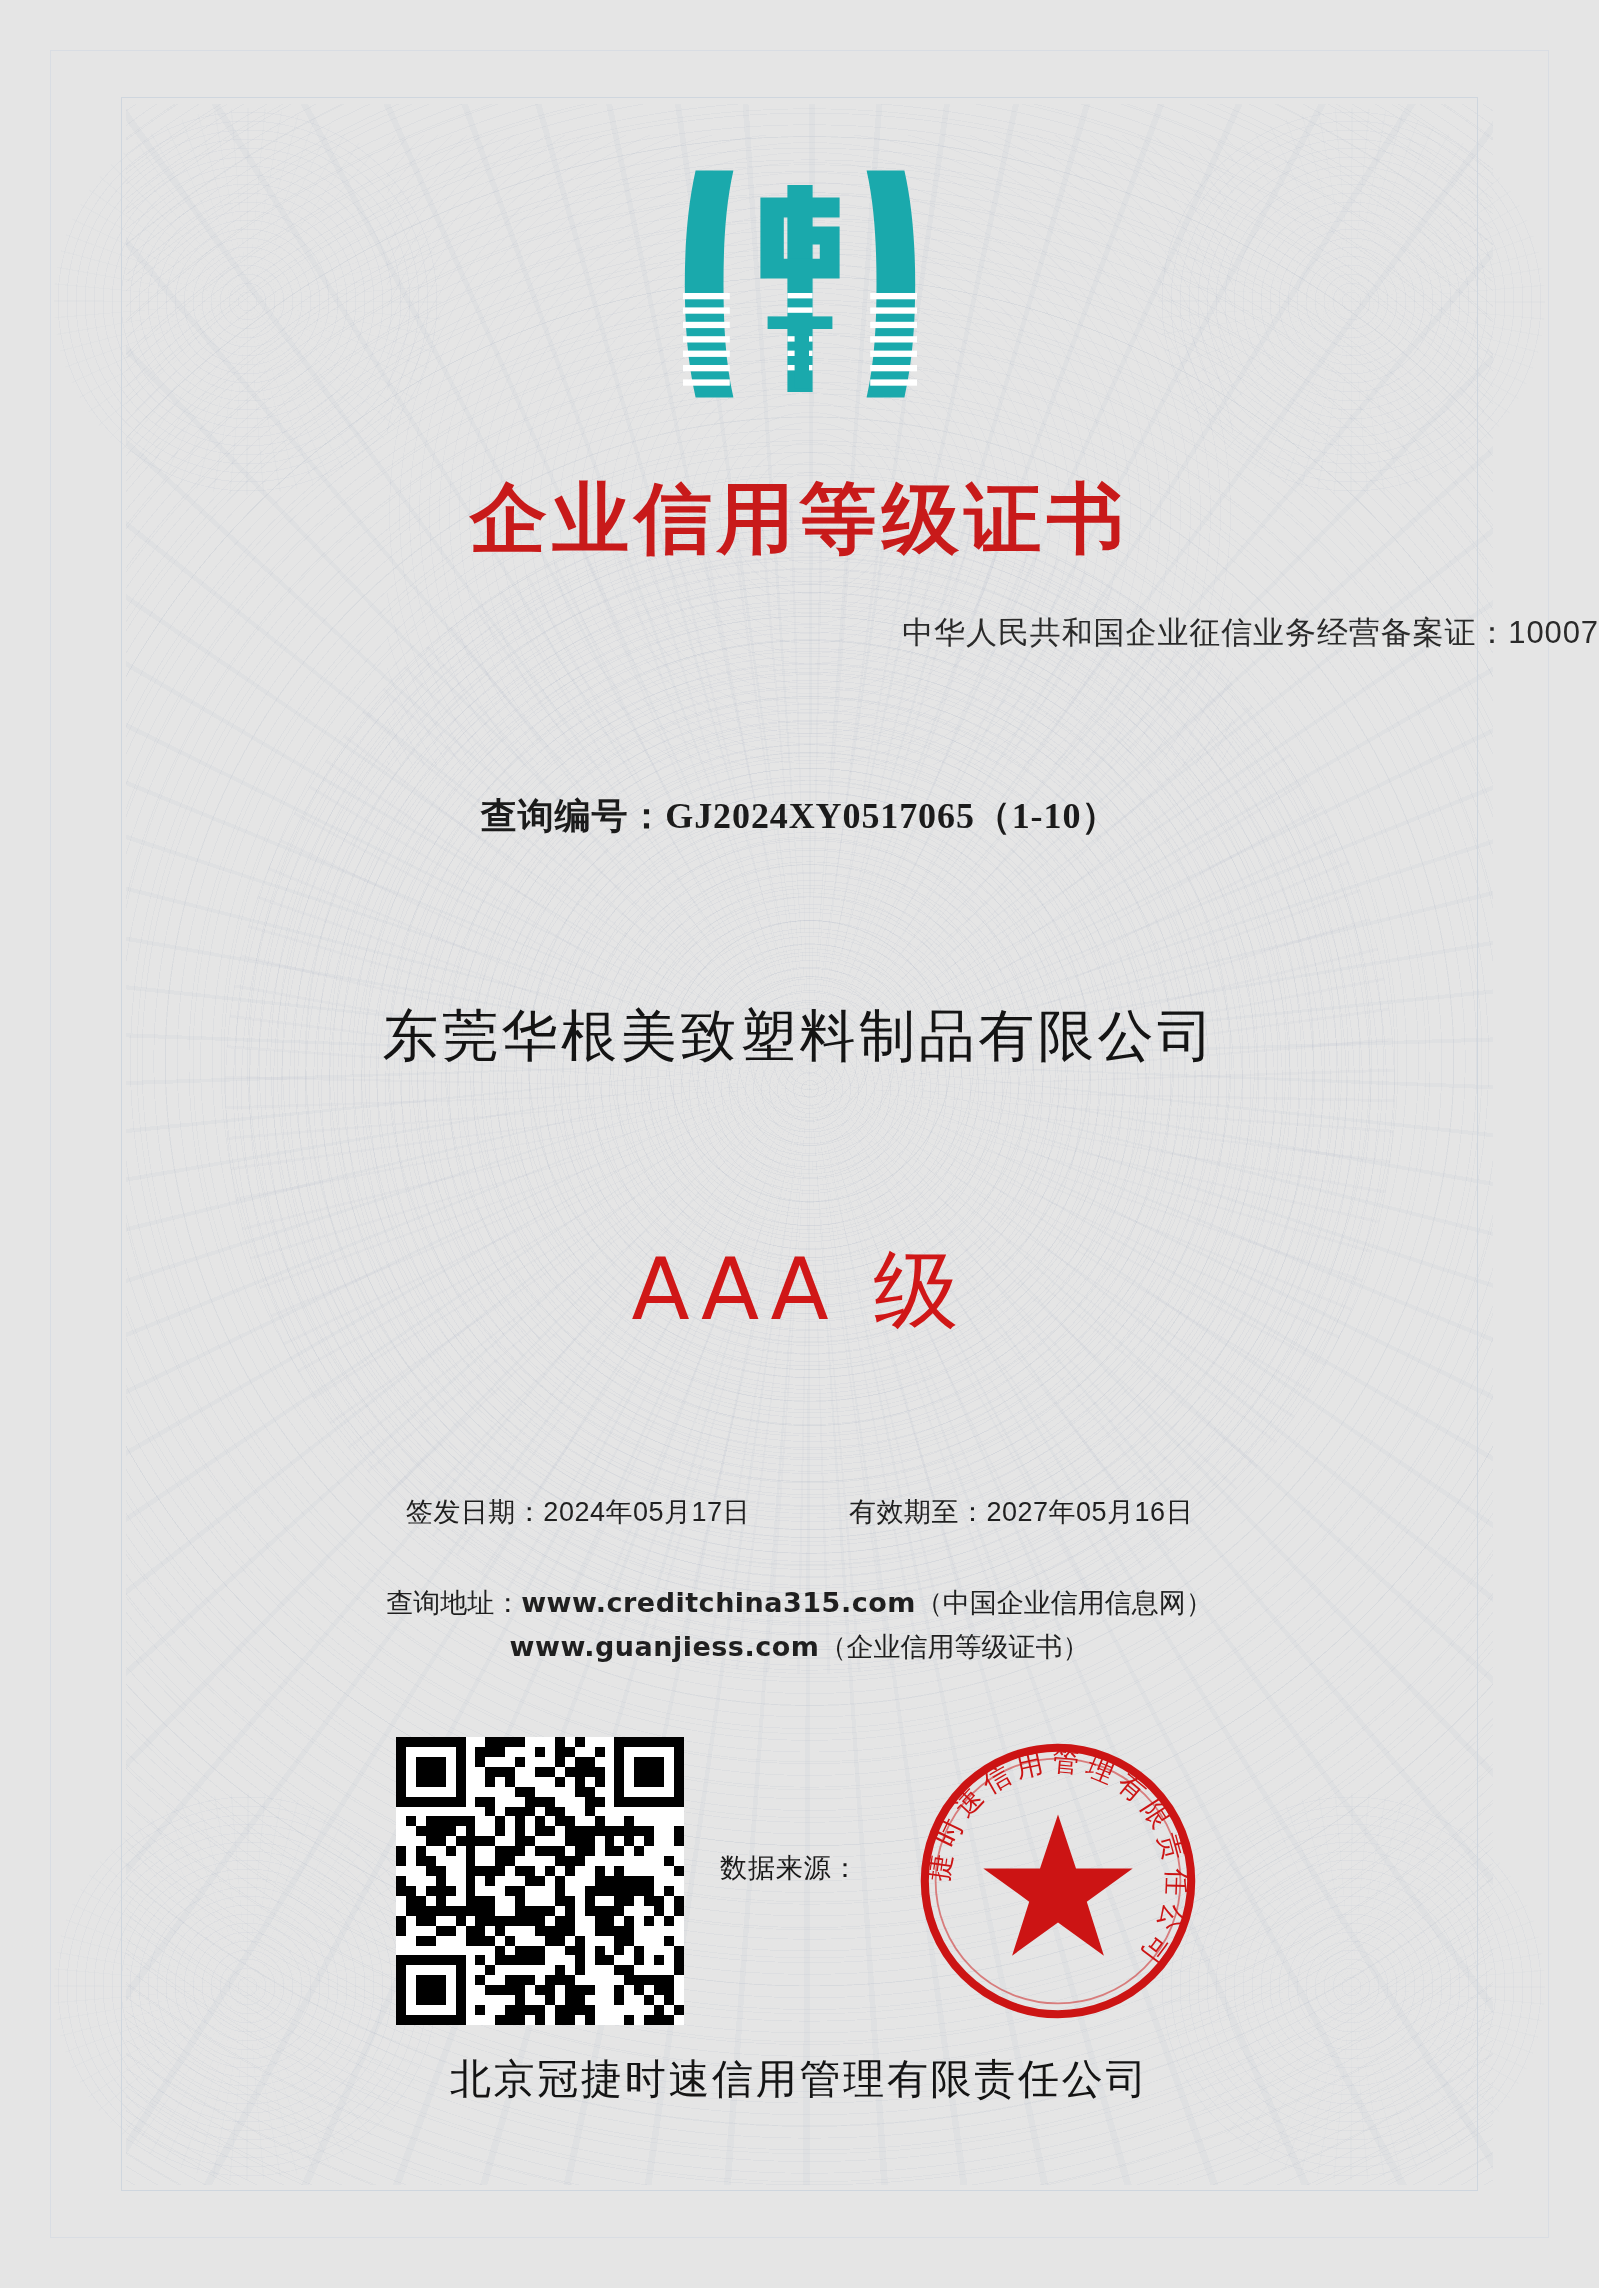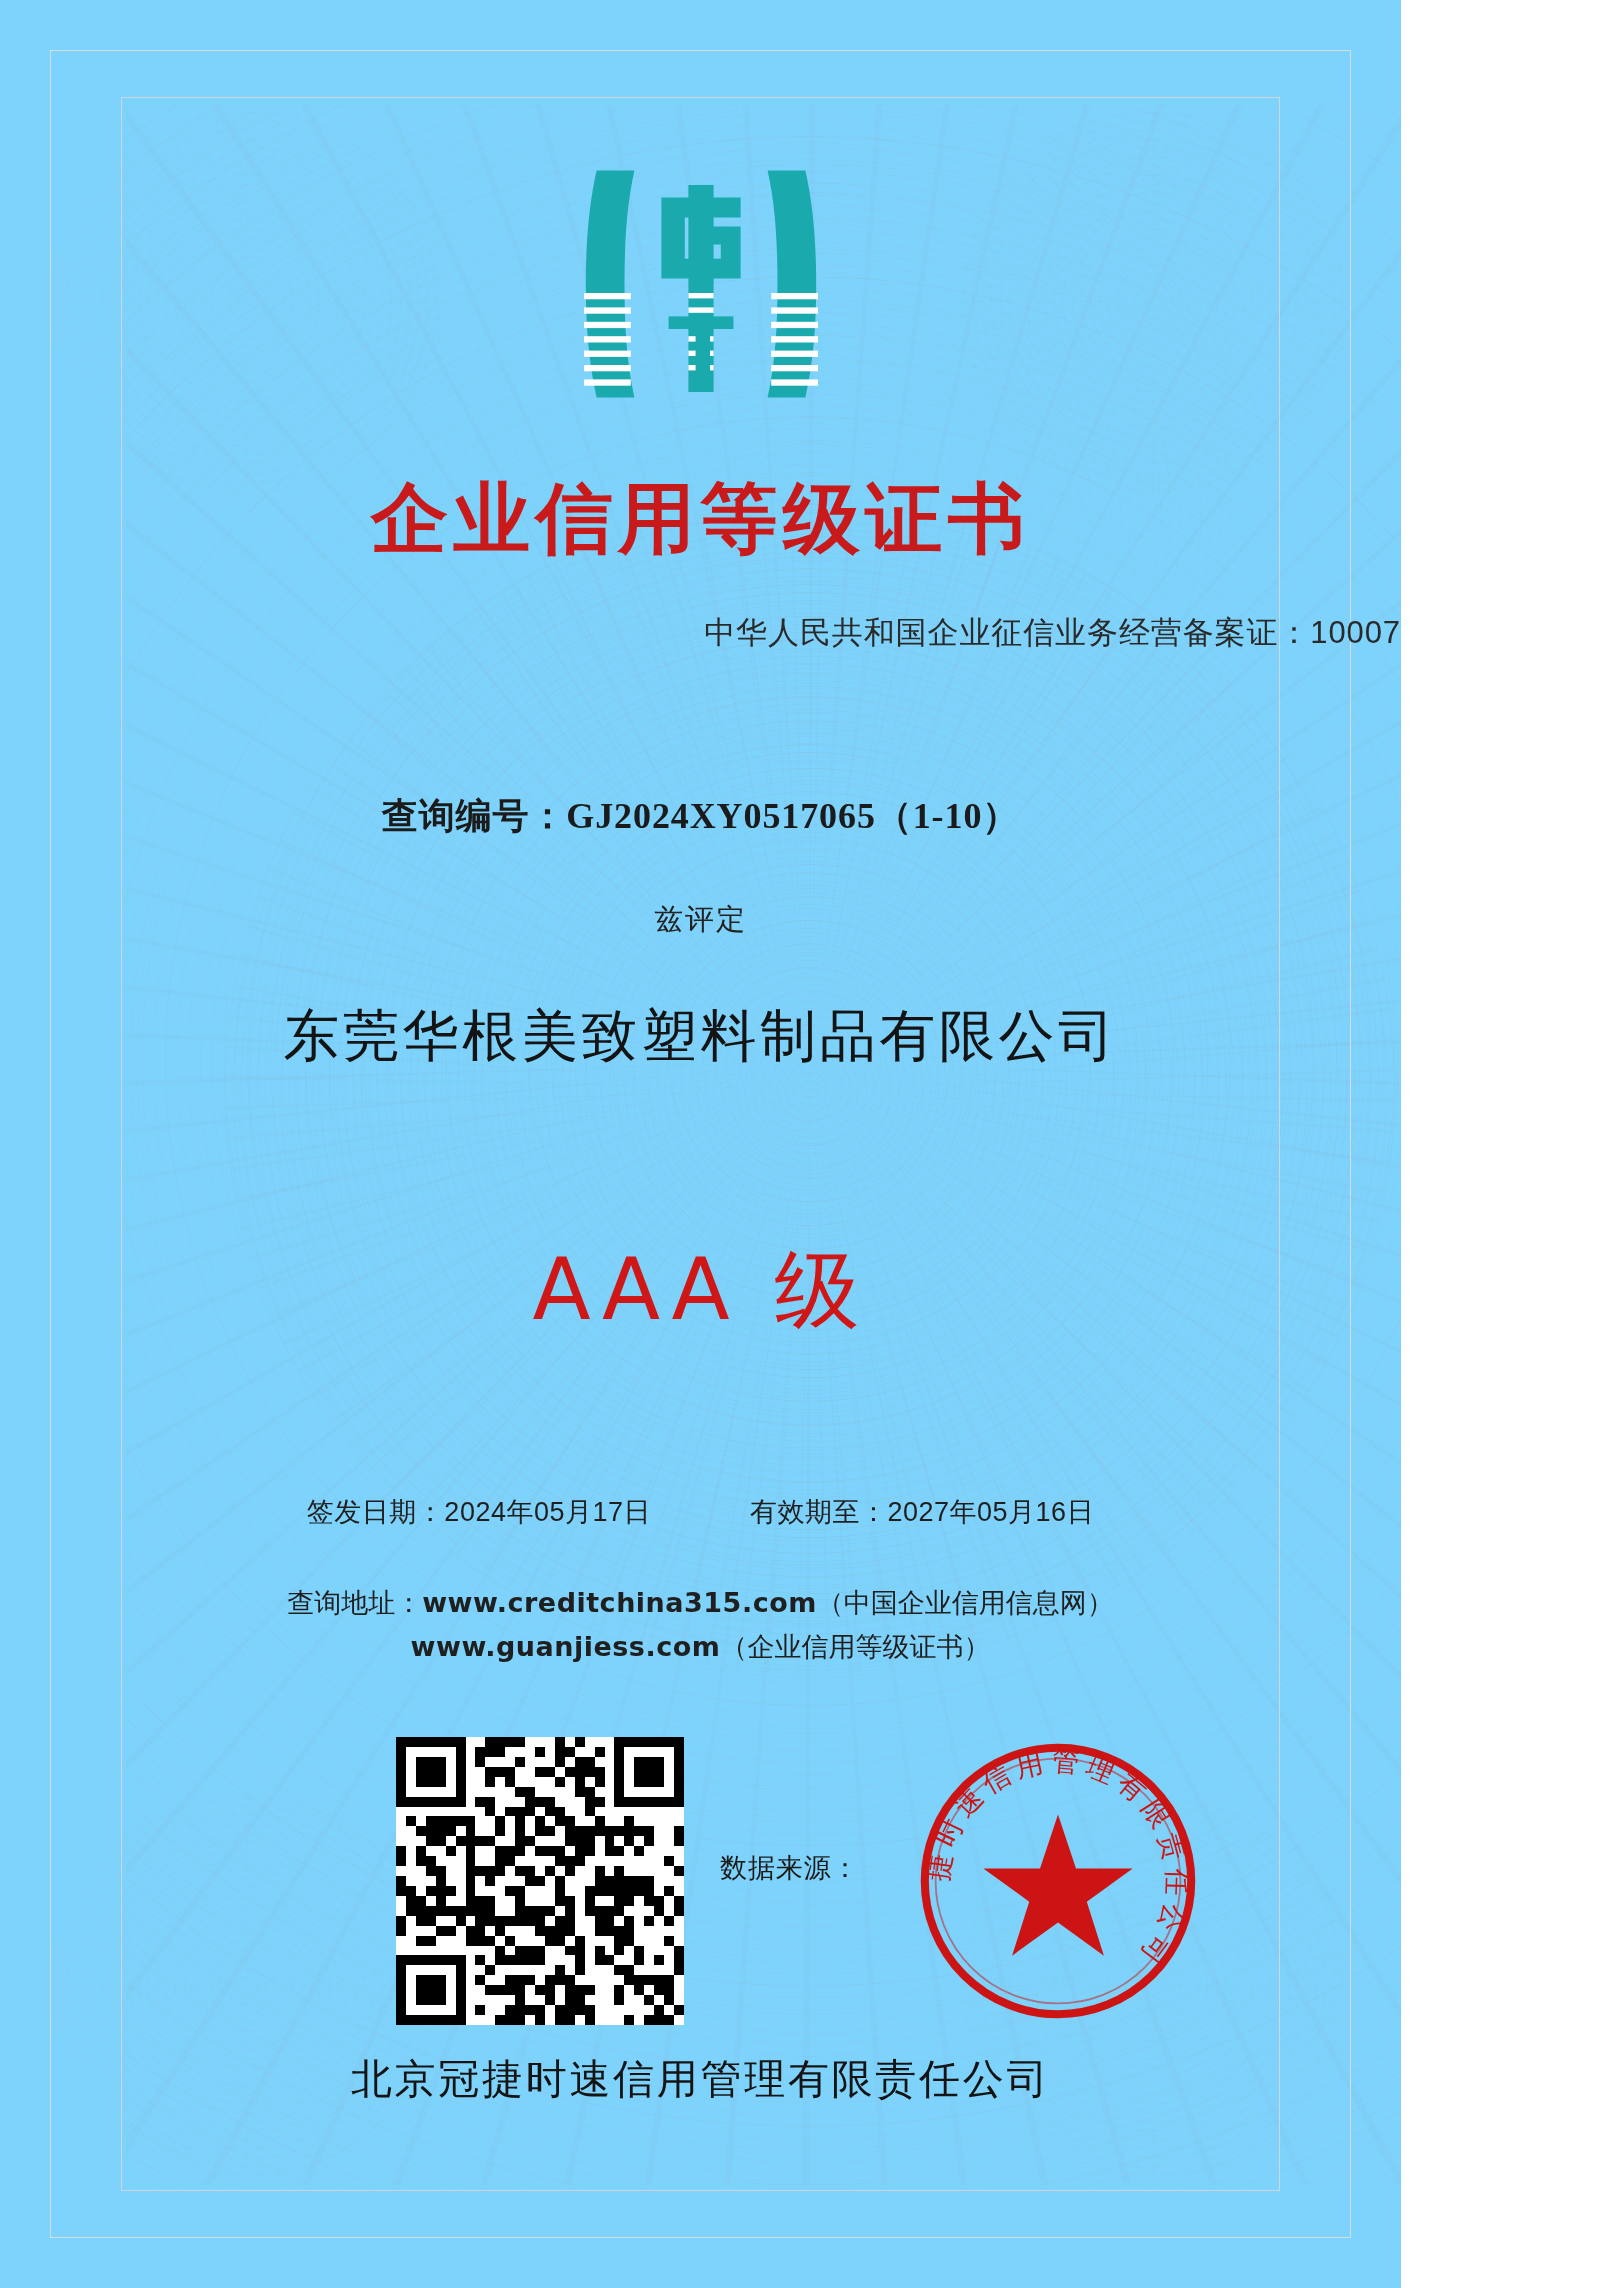--- a/index.html
+++ b/index.html
@@ -9,24 +9,24 @@
   }
   body {
     width: 1619px;
     height: 2288px;
     font-family: "Liberation Sans", sans-serif;
     overflow: hidden;
   }
 
   .certificate {
     position: relative;
-    width: 1401px;
+    width: 1599px;
     height: 2288px;
     box-sizing: border-box;
-    background: #7dd3fc;
+    background: #e5e5e5;
     overflow: hidden;
   }
 
   
   .outer-frame {
     position: absolute;
     left: 50px;
     top: 50px;
     right: 50px;
     bottom: 50px;
@@ -325,21 +325,20 @@
       </svg>
     </div>
 
     <div class="main-title">企业信用等级证书</div>
     <div class="subtitle">中华人民共和国企业征信业务经营备案证：10007</div>
 
     <div class="query-no">
       <span>查询编号：</span><span>GJ2024XY0517065（1-10）</span>
     </div>
 
-    <div class="hereby">兹评定</div>
 
     <div class="company-name">东莞华根美致塑料制品有限公司</div>
 
     <div class="grade">AAA 级</div>
 
     <div class="dates-row">
       <span>签发日期：2024年05月17日</span>
       <span>有效期至：2027年05月16日</span>
     </div>
 

